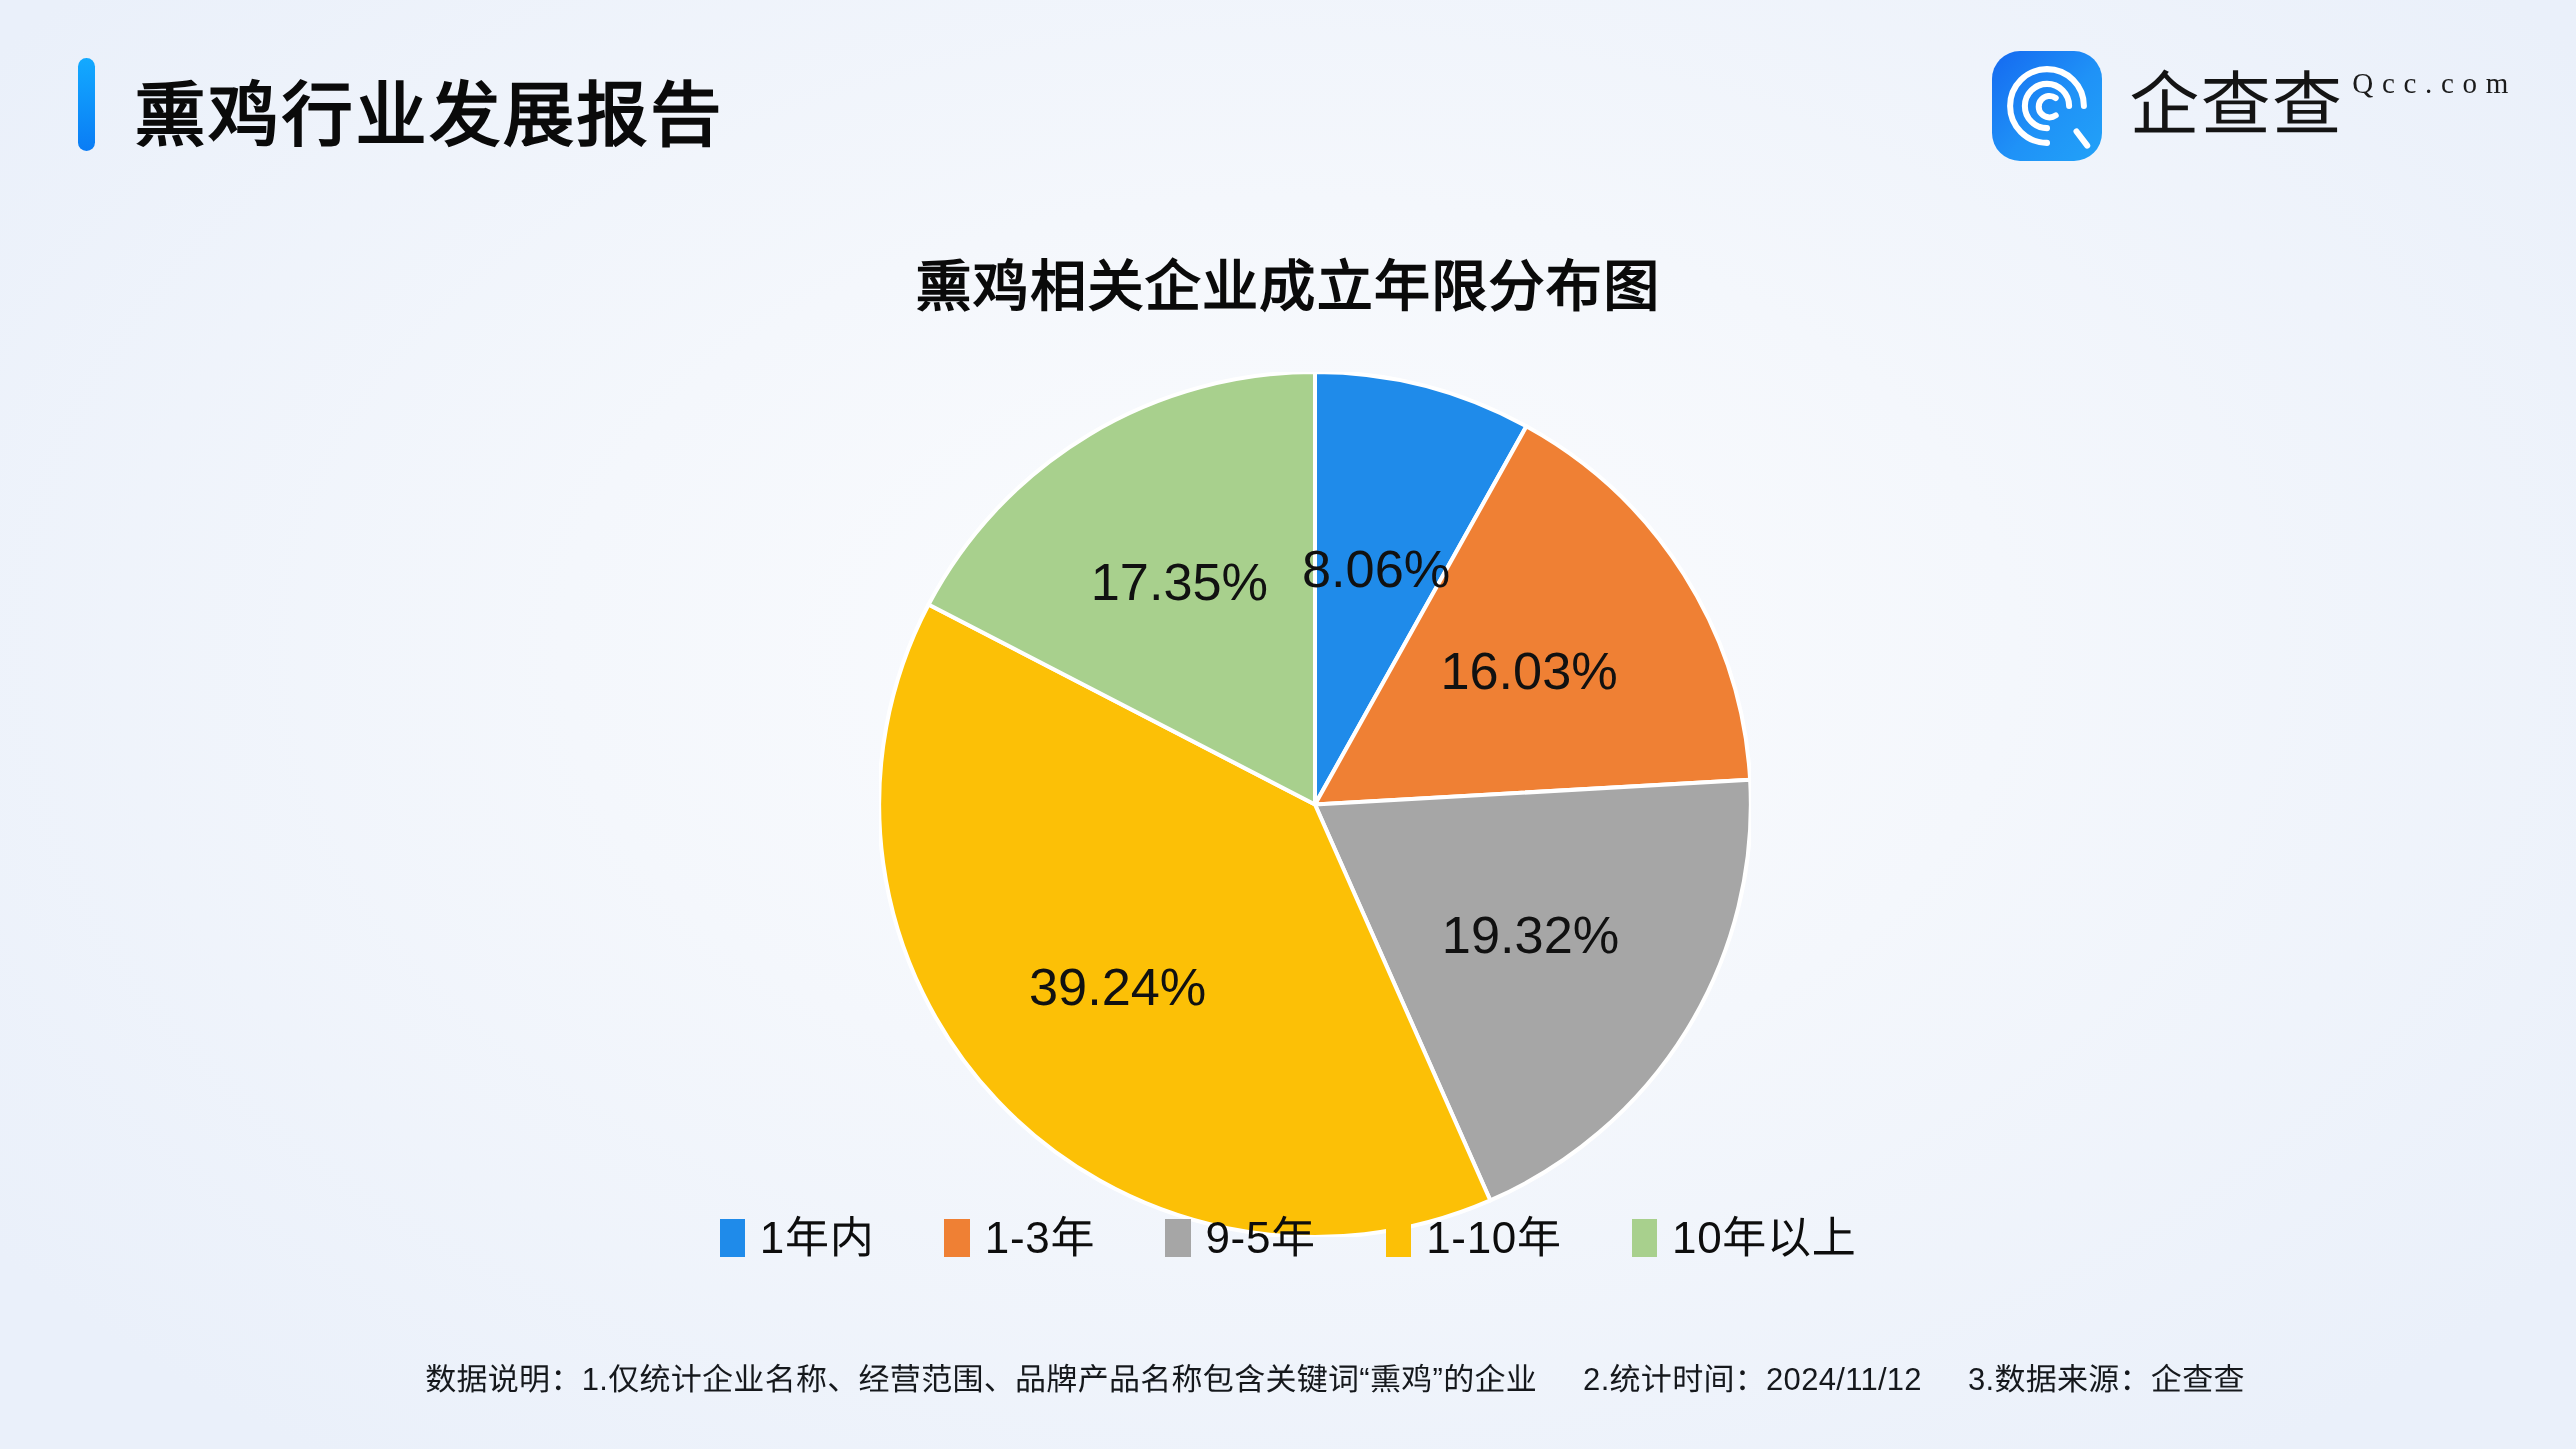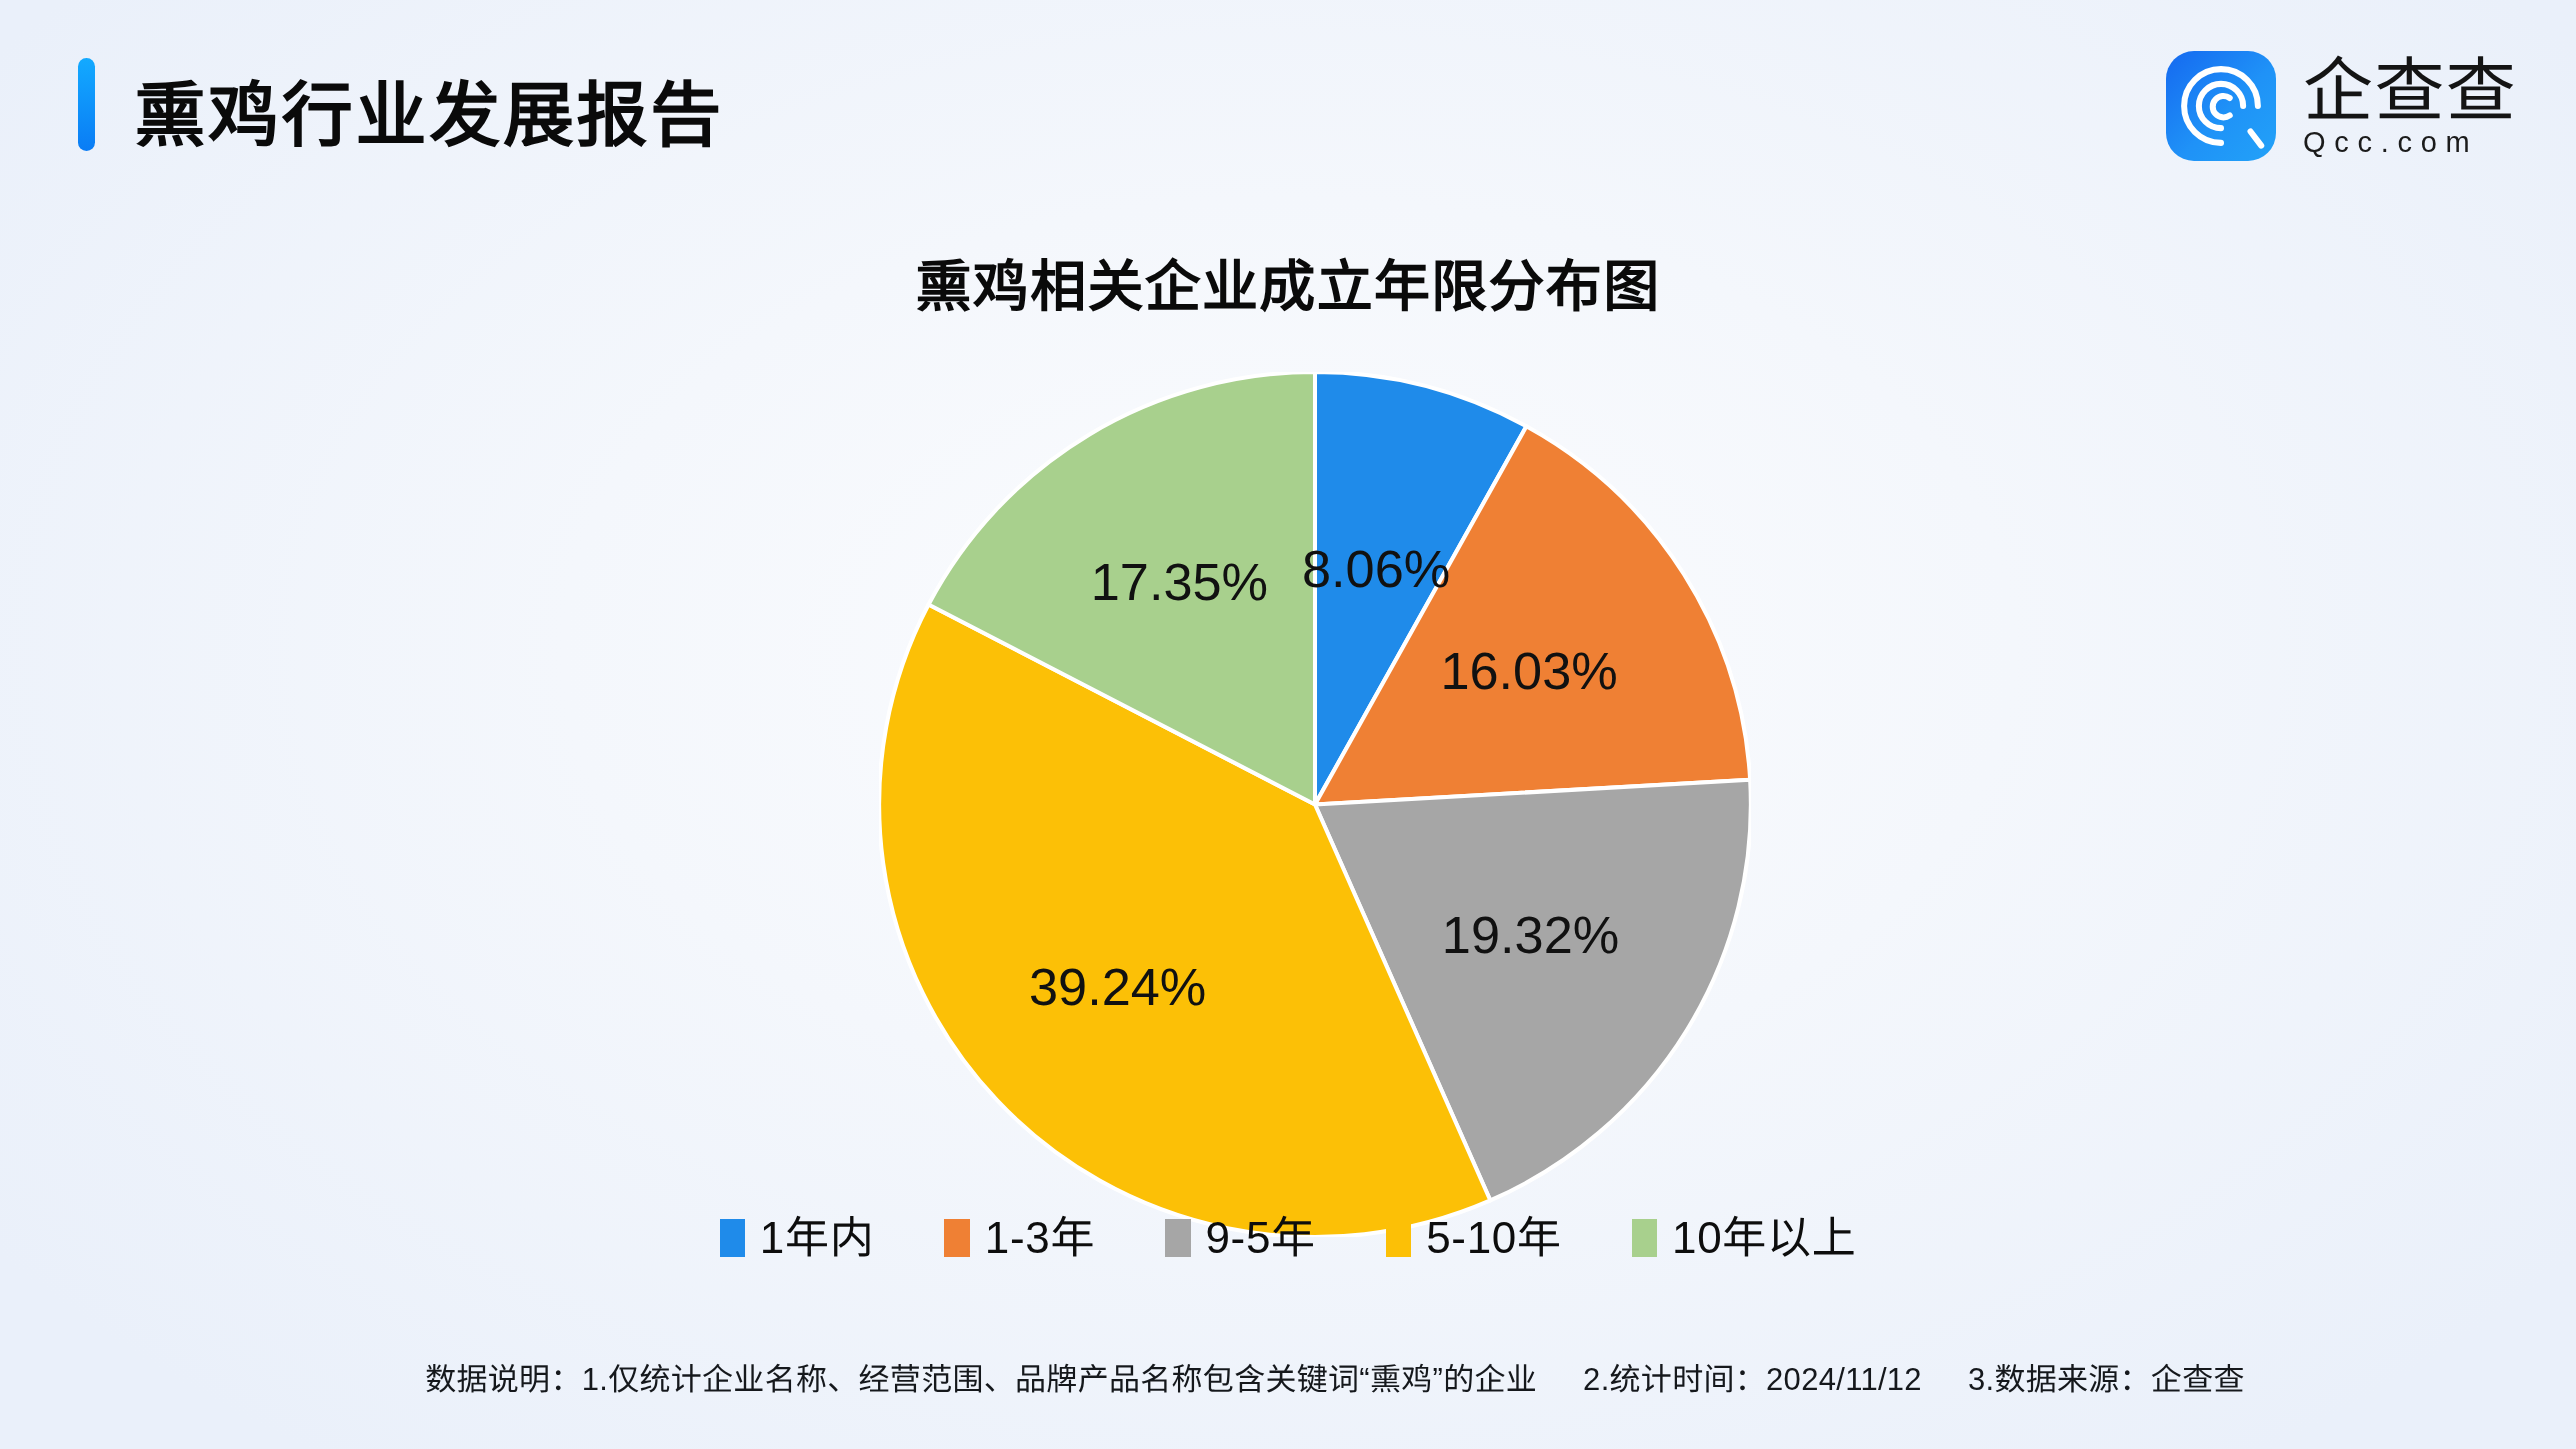--- a/index.html
+++ b/index.html
@@ -67,23 +67,24 @@
     width: 110px;
     height: 110px;
     border-radius: 28px;
     background: linear-gradient(135deg, #1569f0 0%, #1f92f7 55%, #22a2f8 100%);
     display: flex;
     align-items: center;
     justify-content: center;
   }
   .brand-text {
     display: flex;
-    flex-direction: column;
+    flex-direction: row;
     justify-content: center;
-    gap: 0;
+    gap: 9px;
+    font-family: Liberation Serif, serif;
   }
   .brand-cn {
     font-size: 70px;
     font-weight: 500;
     color: #141414;
     line-height: 1.05;
     letter-spacing: 1.3px;
     white-space: nowrap;
   }
   .brand-en {
@@ -228,21 +229,21 @@
       <div class="legend-item">
         <span class="legend-swatch" style="background: rgb(239, 128, 52);"></span>
         <span class="legend-label">1-3年</span>
       </div>
       <div class="legend-item">
         <span class="legend-swatch" style="background: rgb(166, 166, 166);"></span>
         <span class="legend-label">9-5年</span>
       </div>
       <div class="legend-item">
         <span class="legend-swatch" style="background: rgb(252, 192, 6);"></span>
-        <span class="legend-label">5-10年</span>
+        <span class="legend-label">1-10年</span>
       </div>
       <div class="legend-item">
         <span class="legend-swatch" style="background: rgb(168, 208, 141);"></span>
         <span class="legend-label">10年以上</span>
       </div>
     </div>
 
   <div class="footer">
     <span>数据说明：1.仅统计企业名称、经营范围、品牌产品名称包含关键词“熏鸡”的企业</span><span class="gap"></span><span class="gap"></span><span>2.统计时间：2024/11/12</span><span class="gap"></span><span class="gap"></span><span>3.数据来源：企查查</span>
   </div>

